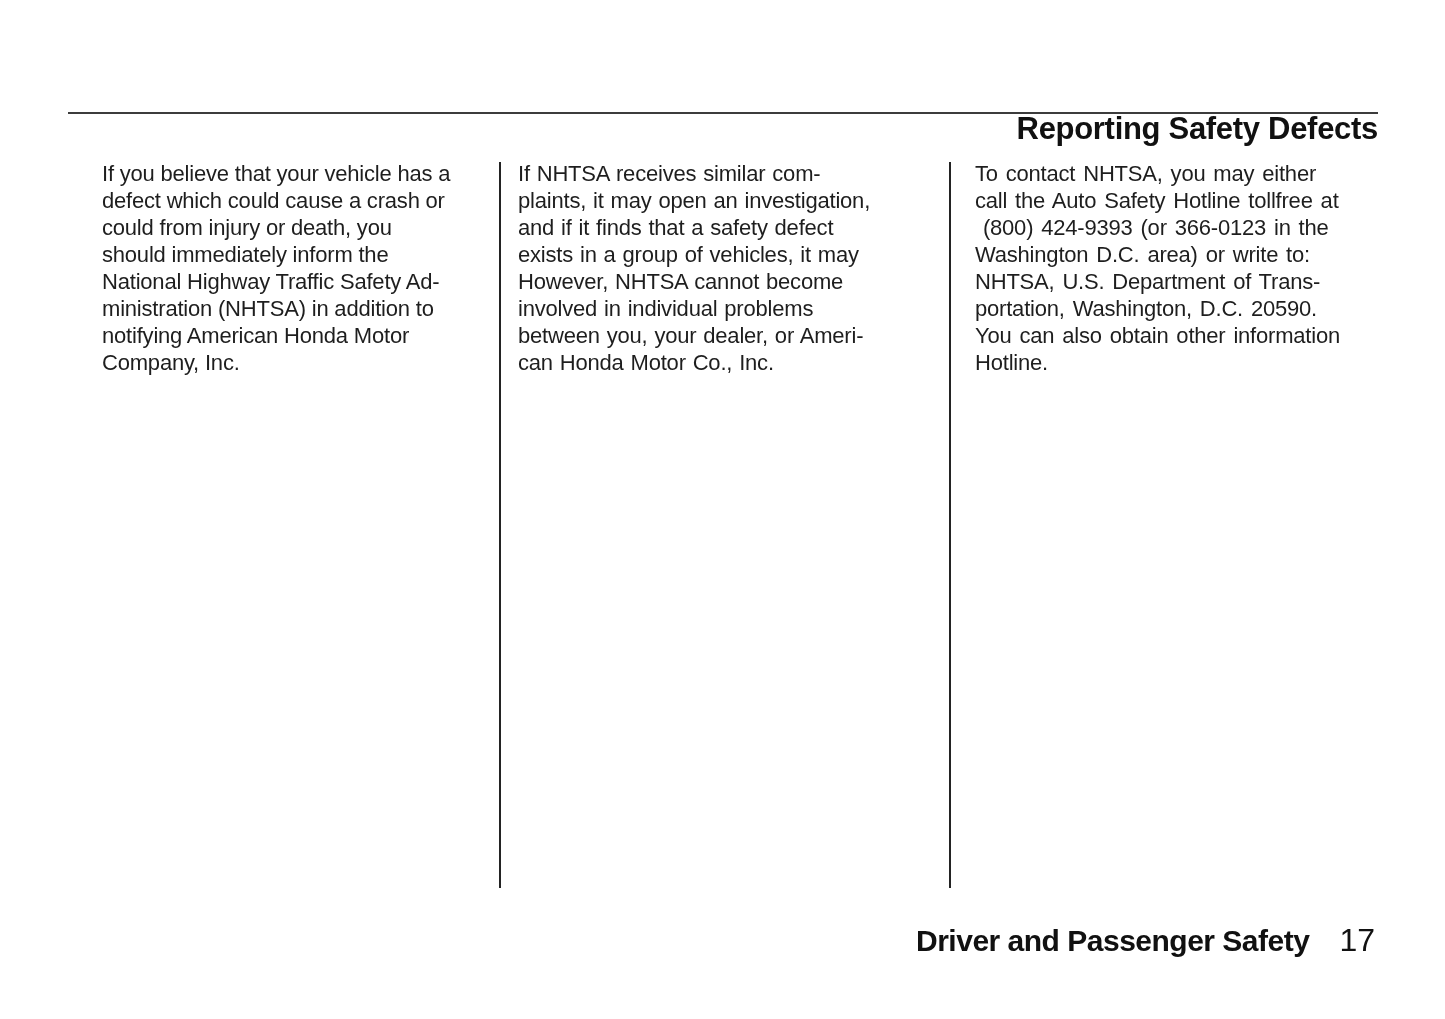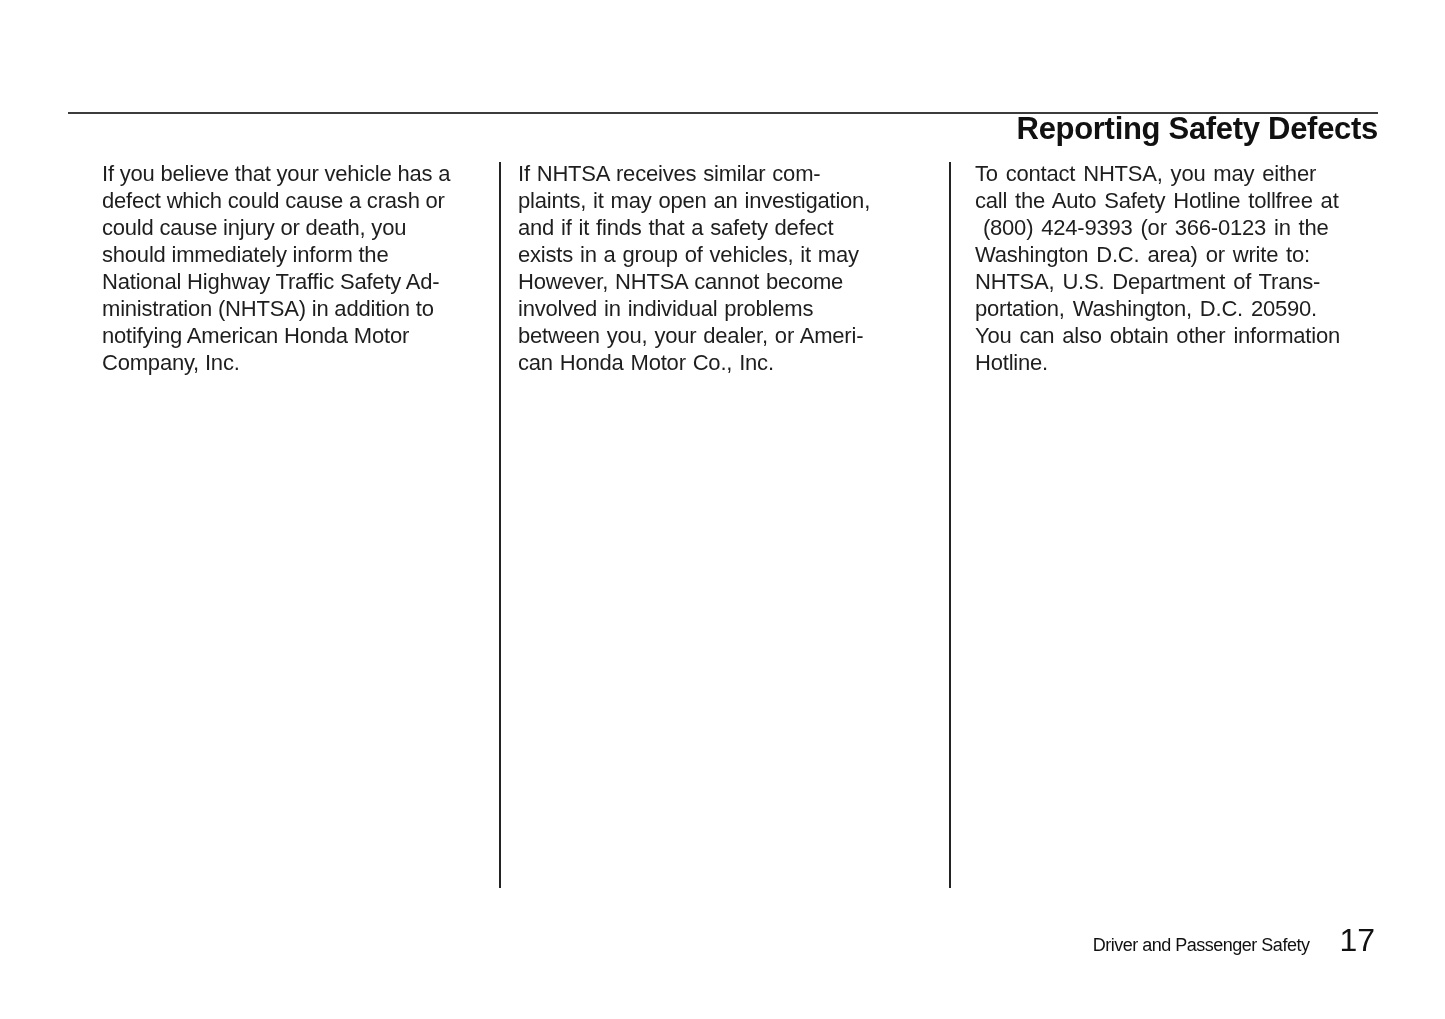--- a/index.html
+++ b/index.html
@@ -58,43 +58,43 @@
   .divider-2 { left: 949px; }
   .page-footer {
     position: absolute;
     top: 922px;
     right: 70px;
     display: flex;
     align-items: baseline;
     gap: 30px;
   }
   .footer-section {
-    font-size: 18px;
-    font-weight: normal;
+    font-size: 30px;
+    font-weight: bold;
     letter-spacing: -0.5px;
     color: #111111;
     white-space: nowrap;
   }
   .footer-page-number {
     font-size: 32px;
     font-weight: normal;
     color: #111111;
   }
 </style>
 </head>
 <body>
 
 <h1 class="page-title">Reporting Safety Defects</h1>
 
 <div class="title-rule"></div>
 
 <div class="text-col col-1">
   <div class="line">If you believe that your vehicle has a</div>
   <div class="line">defect which could cause a crash or</div>
-  <div class="line">could cause injury or death, you</div>
+  <div class="line">could from injury or death, you</div>
   <div class="line">should immediately inform the</div>
   <div class="line">National Highway Traffic Safety Ad-</div>
   <div class="line">ministration (NHTSA) in addition to</div>
   <div class="line">notifying American Honda Motor</div>
   <div class="line">Company, Inc.</div>
 </div>
 
 <div class="col-divider divider-1"></div>
 
 <div class="text-col col-2">

